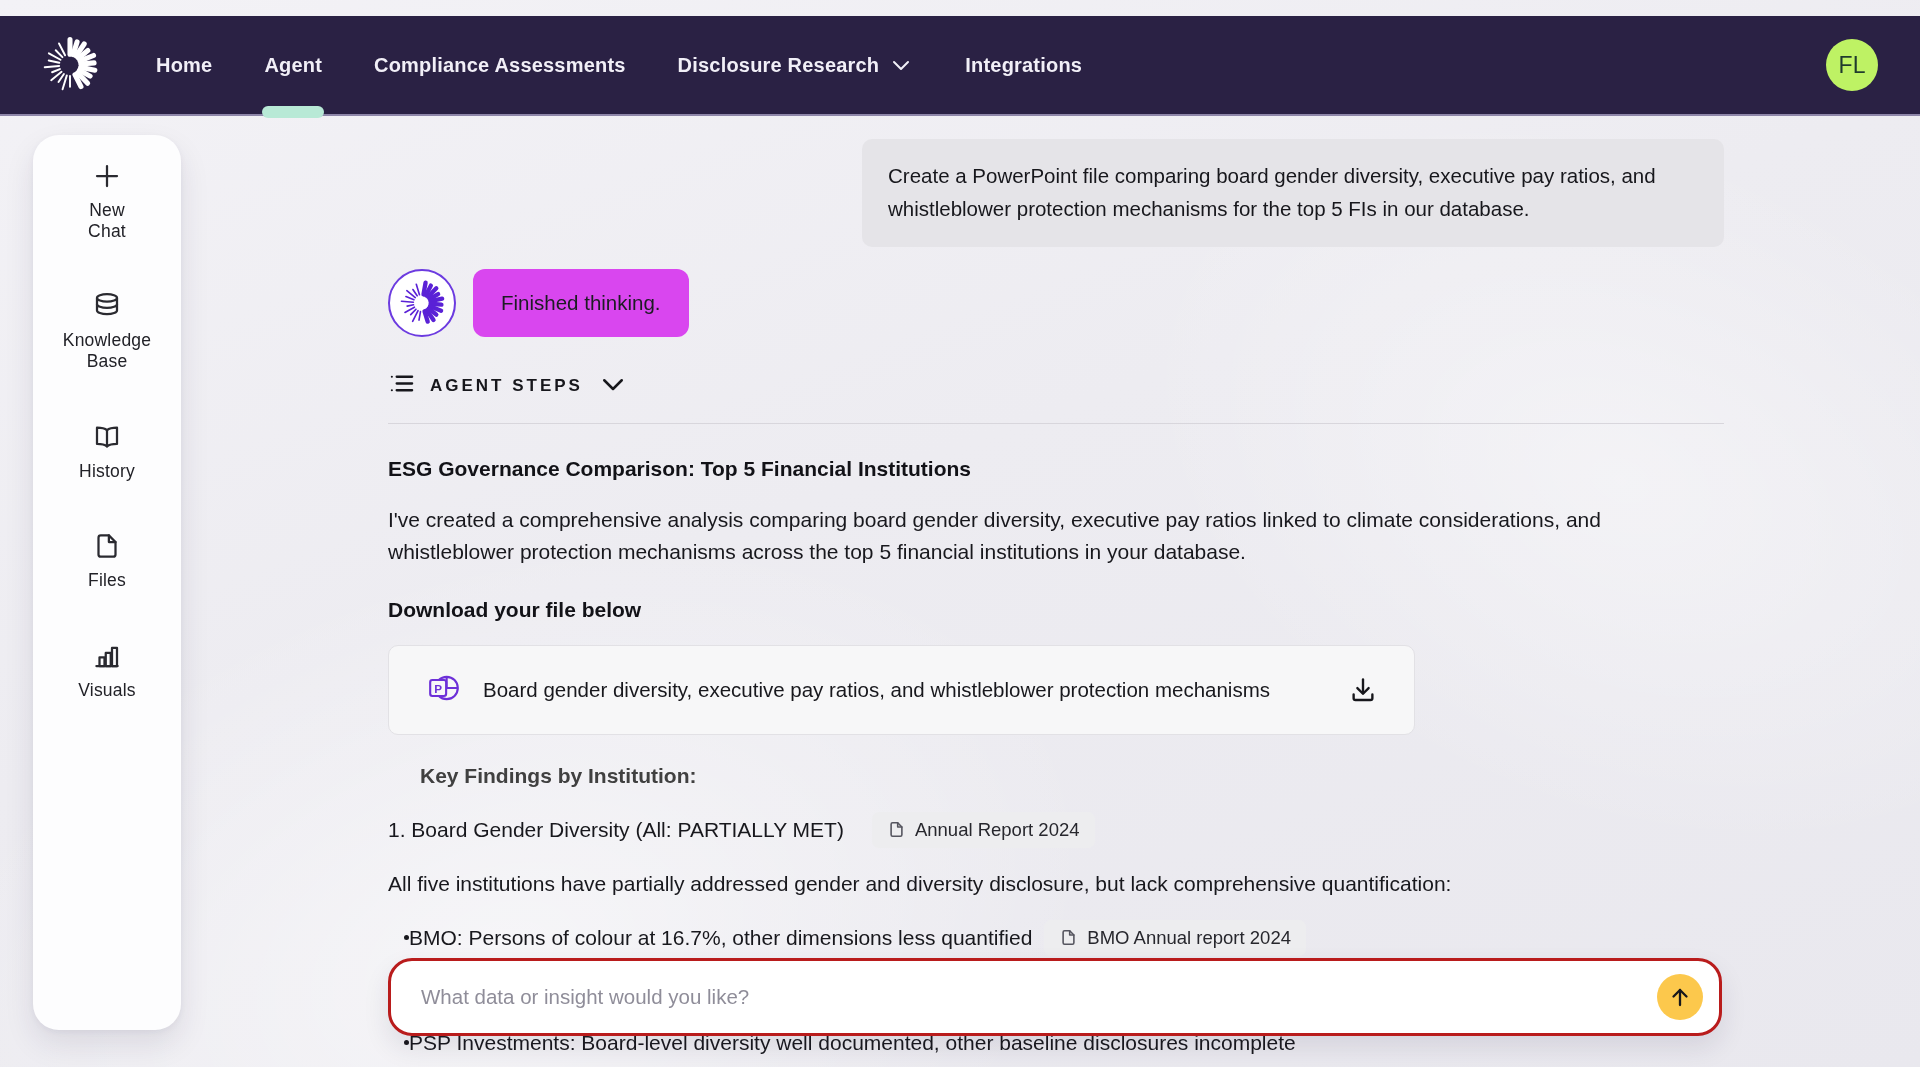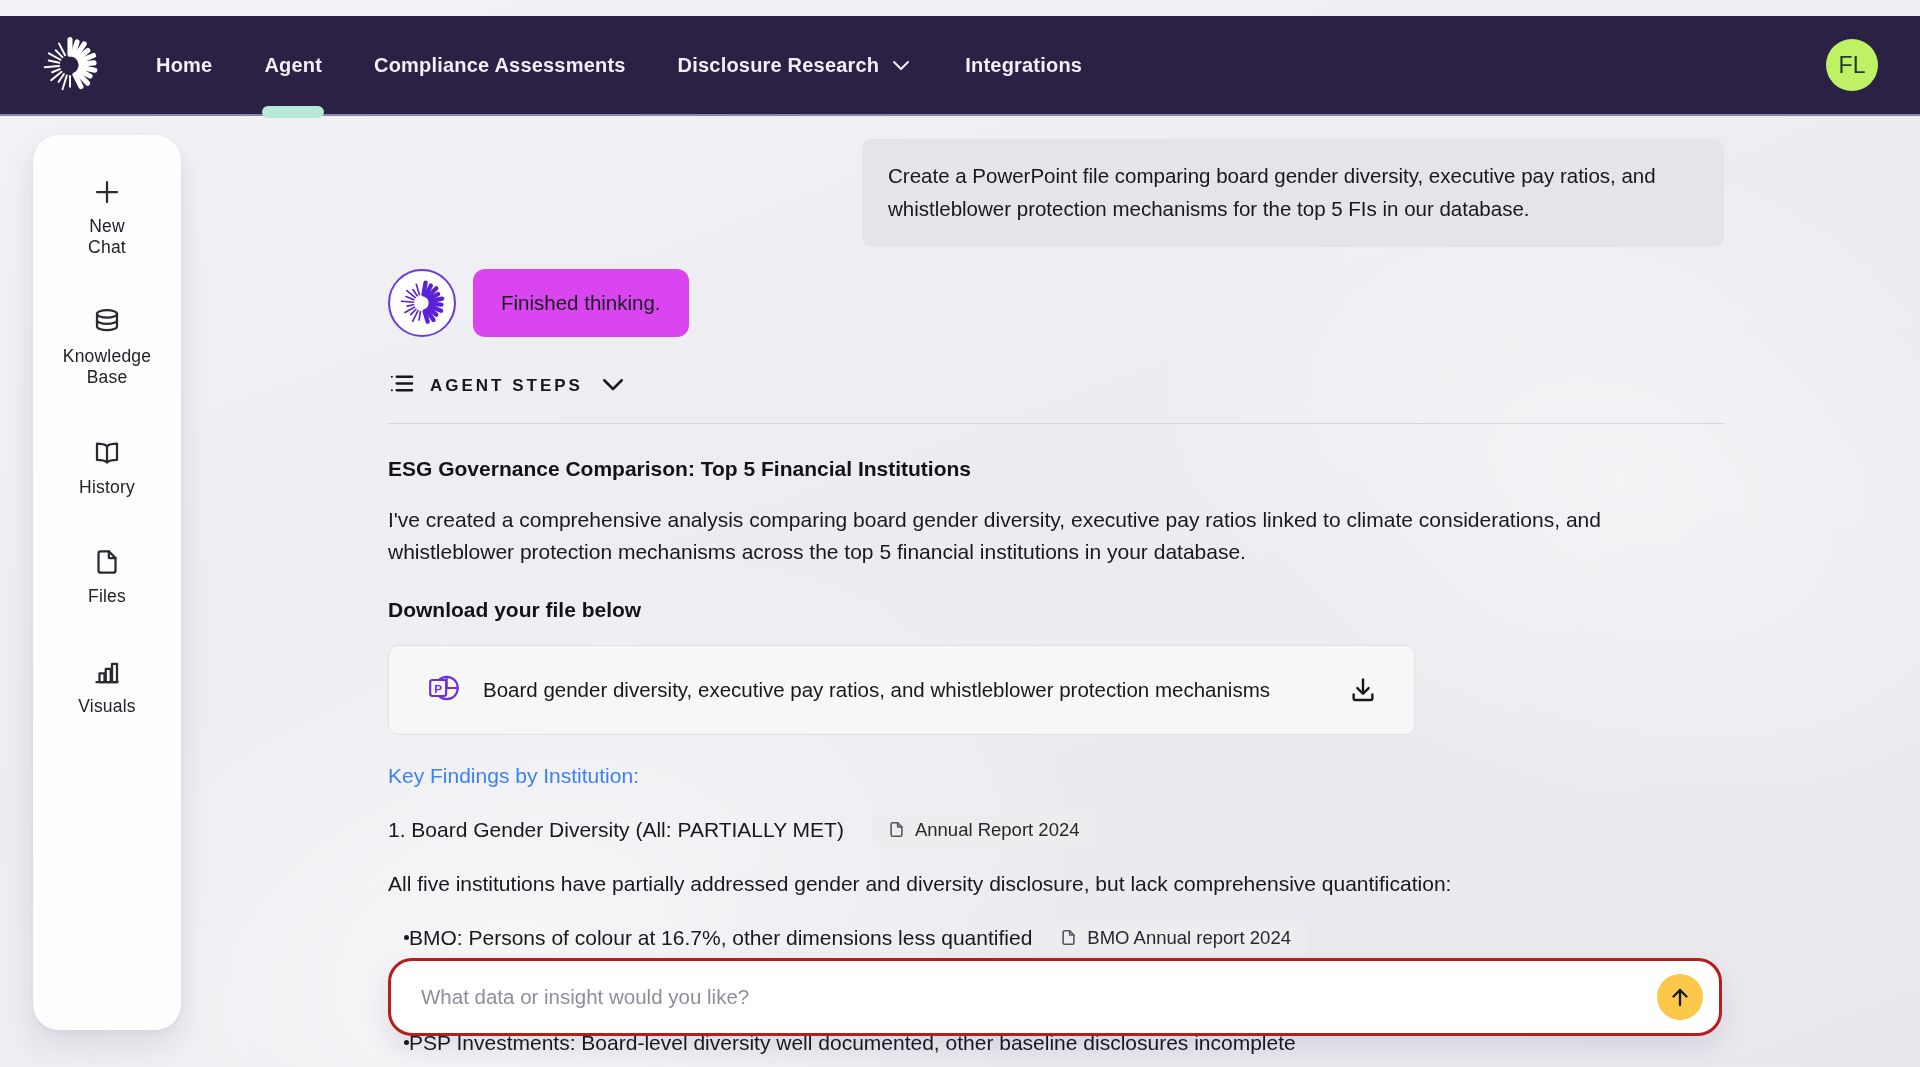--- a/index.html
+++ b/index.html
@@ -30,21 +30,21 @@
     bottom:-4px; width:62px; height:12px; background:#b8e9d6; border-radius:6px; }
   .nav-spacer { flex:1; }
   .nav-avatar { width:52px; height:52px; border-radius:50%; background:#bef264; color:#1f3b2d;
     font-weight:400; font-size:23px; display:flex; align-items:center; justify-content:center;
     margin-right:42px; cursor:pointer; }
 
   
   .sidebar { position:absolute; left:33px; top:135px; width:148px; height:895px;
     background:#fdfdfe; border-radius:26px; z-index:10;
     box-shadow:0 14px 30px rgba(40,32,70,.10), 0 2px 6px rgba(40,32,70,.05);
-    display:flex; flex-direction:column; align-items:center; padding-top:42px; gap:50px; }
+    display:flex; flex-direction:column; align-items:center; padding-top:26px; gap:50px; }
   .side-item { display:flex; flex-direction:column; align-items:center; gap:9px; cursor:pointer; width:124px; }
   .side-item svg { display:block; }
   .side-label { font-size:17.5px; color:#222228; text-align:center; line-height:1.18; letter-spacing:.2px; }
 
   
   .main { position:absolute; left:388px; top:100px; width:1336px; z-index:1; }
 
   .user-row { display:flex; justify-content:flex-end; margin-top:39px; }
   .user-bubble { background:#e5e4e8; border-radius:10px; padding:21px 26px; max-width:862px;
     font-size:20.5px; line-height:1.6; color:#17171c; }
@@ -63,21 +63,21 @@
   .h-title { margin-top:33px; font-size:21px; font-weight:700; color:#121217; }
   .p-intro { margin-top:23px; font-size:21px; line-height:1.55; color:#18181d; max-width:1336px; }
   .h-download { margin-top:29px; font-size:21px; font-weight:700; color:#121217; }
 
   .file-card { margin-top:23px; width:1027px; height:90px; background:#f7f7f8;
     border:1px solid #e2e1e5; border-radius:10px; display:flex; align-items:center;
     padding:0 36px 0 38px; cursor:pointer; }
   .file-name { font-size:20.5px; color:#18181d; margin-left:22px; }
   .file-download { margin-left:auto; display:flex; cursor:pointer; }
 
-  .h-findings { margin-top:29px; font-size:21px; font-weight:400; color:#3b82f6; }
+  .h-findings { margin-top:29px; font-size:21px; font-weight:700; color:#404040;margin-left:32px; }
 
   .finding-row { margin-top:24px; display:flex; align-items:center; gap:28px; }
   .finding-text { font-size:21px; color:#18181d; }
   .chip { background:#ededef; border-radius:7px; padding:7px 15px; display:inline-flex;
     align-items:center; gap:9px; font-size:18.5px; color:#27272d; cursor:pointer; white-space:nowrap; }
 
   .p-desc { margin-top:24px; font-size:21px; color:#18181d; }
 
   .bullet-row { margin-top:24px; display:flex; align-items:center; padding-left:16px; }
   .bullet-dot { width:5px; height:5px; border-radius:50%; background:#18181d; flex:none; }

